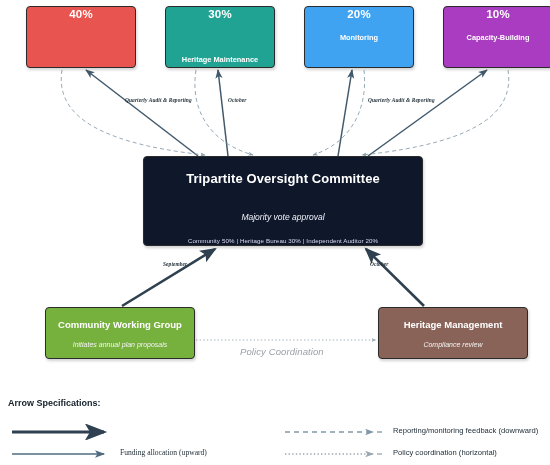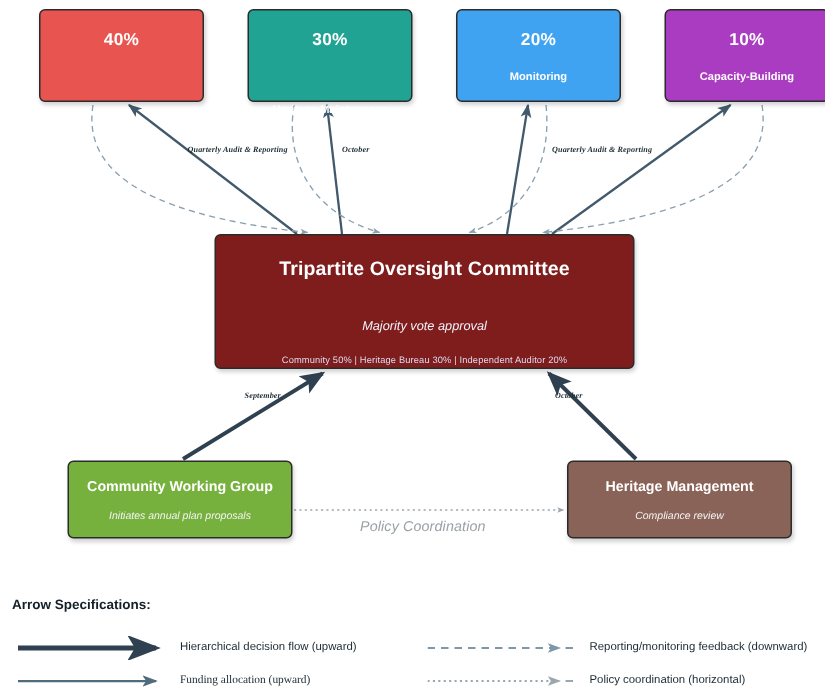--- a/index.html
+++ b/index.html
@@ -11,31 +11,31 @@
   #diagram-canvas{position:absolute;inset:0;width:550px;height:465px;}
   .svg-layer{position:absolute;left:0;top:0;width:550px;height:465px;pointer-events:none;}
 
   .node{
     position:absolute;box-sizing:border-box;
     border:1.6px solid #2b2b2b;border-radius:4px;
     display:flex;flex-direction:column;align-items:center;
     color:#ffffff;text-align:center;
     box-shadow:1px 2px 3px rgba(0,0,0,0.18);
   }
-  .alloc{width:110px;height:62px;justify-content:flex-start;padding-top:14px;text-align:center;}
+  .alloc{width:110px;height:62px;justify-content:flex-start;padding-top:1px;text-align:center;}
   .alloc .pct{font-size:11.5px;font-weight:bold;letter-spacing:.2px;}
   .alloc .nm{font-size:7.4px;font-weight:bold;line-height:1.25;margin-top:13px;padding:0 4px;}
 
   #node-funds{left:26px;top:6px;background:#e8544f;}
   #node-heritage-maintenance{left:165px;top:6px;background:#21a393;gap:22px;}
   #node-monitoring{left:304px;top:6px;background:#3fa3f2;}
   #node-capacity{left:443px;top:6px;background:#a93cc0;}
 
   #node-committee{
-    left:143px;top:156px;width:280px;height:90px;background:#7f1d1d;
+    left:143px;top:156px;width:280px;height:90px;background:#0f172a;
     justify-content:flex-start;padding-top:14px;
   }
   #node-committee .title{font-size:13px;font-weight:bold;letter-spacing:.1px;}
   #node-committee .sub{font-size:8.5px;font-style:italic;margin-top:26px;color:#f2f2fb;}
   #node-committee .split{font-size:6.2px;margin-top:15px;color:#dcdcf4;letter-spacing:.1px;}
 
   .base{width:150px;height:52px;justify-content:flex-start;padding-top:11px;}
   .base .title{font-size:9.5px;font-weight:bold;}
   .base .sub{font-size:7px;font-style:italic;margin-top:11px;color:#f4f4f4;}
   #node-community-working-group{left:45px;top:307px;background:#76b03d;}
@@ -163,21 +163,20 @@
 
     <div class="legend-row" id="legend-row-hier">
       <svg class="legend-swatch" viewBox="0 0 100 16">
         <defs>
           <marker id="lh" markerWidth="8" markerHeight="8" refX="6" refY="3.2" orient="auto">
             <path d="M0,0.5 L7,3.2 L0,5.9 L1.6,3.2 Z" fill="#2f4150"></path>
           </marker>
         </defs>
         <line x1="0" y1="8" x2="92" y2="8" stroke="#2f4150" stroke-width="3.2" marker-end="url(#lh)"></line>
       </svg>
-      <div class="legend-text">Hierarchical decision flow (upward)</div>
     </div>
 
     <div class="legend-row" id="legend-row-fund">
       <svg class="legend-swatch" viewBox="0 0 100 16">
         <defs>
           <marker id="lf" markerWidth="8" markerHeight="8" refX="6" refY="3.2" orient="auto">
             <path d="M0,0.7 L6.8,3.2 L0,5.7 L1.6,3.2 Z" fill="#4f6b7d"></path>
           </marker>
         </defs>
         <line x1="0" y1="8" x2="92" y2="8" stroke="#4f6b7d" stroke-width="1.5" marker-end="url(#lf)"></line>

